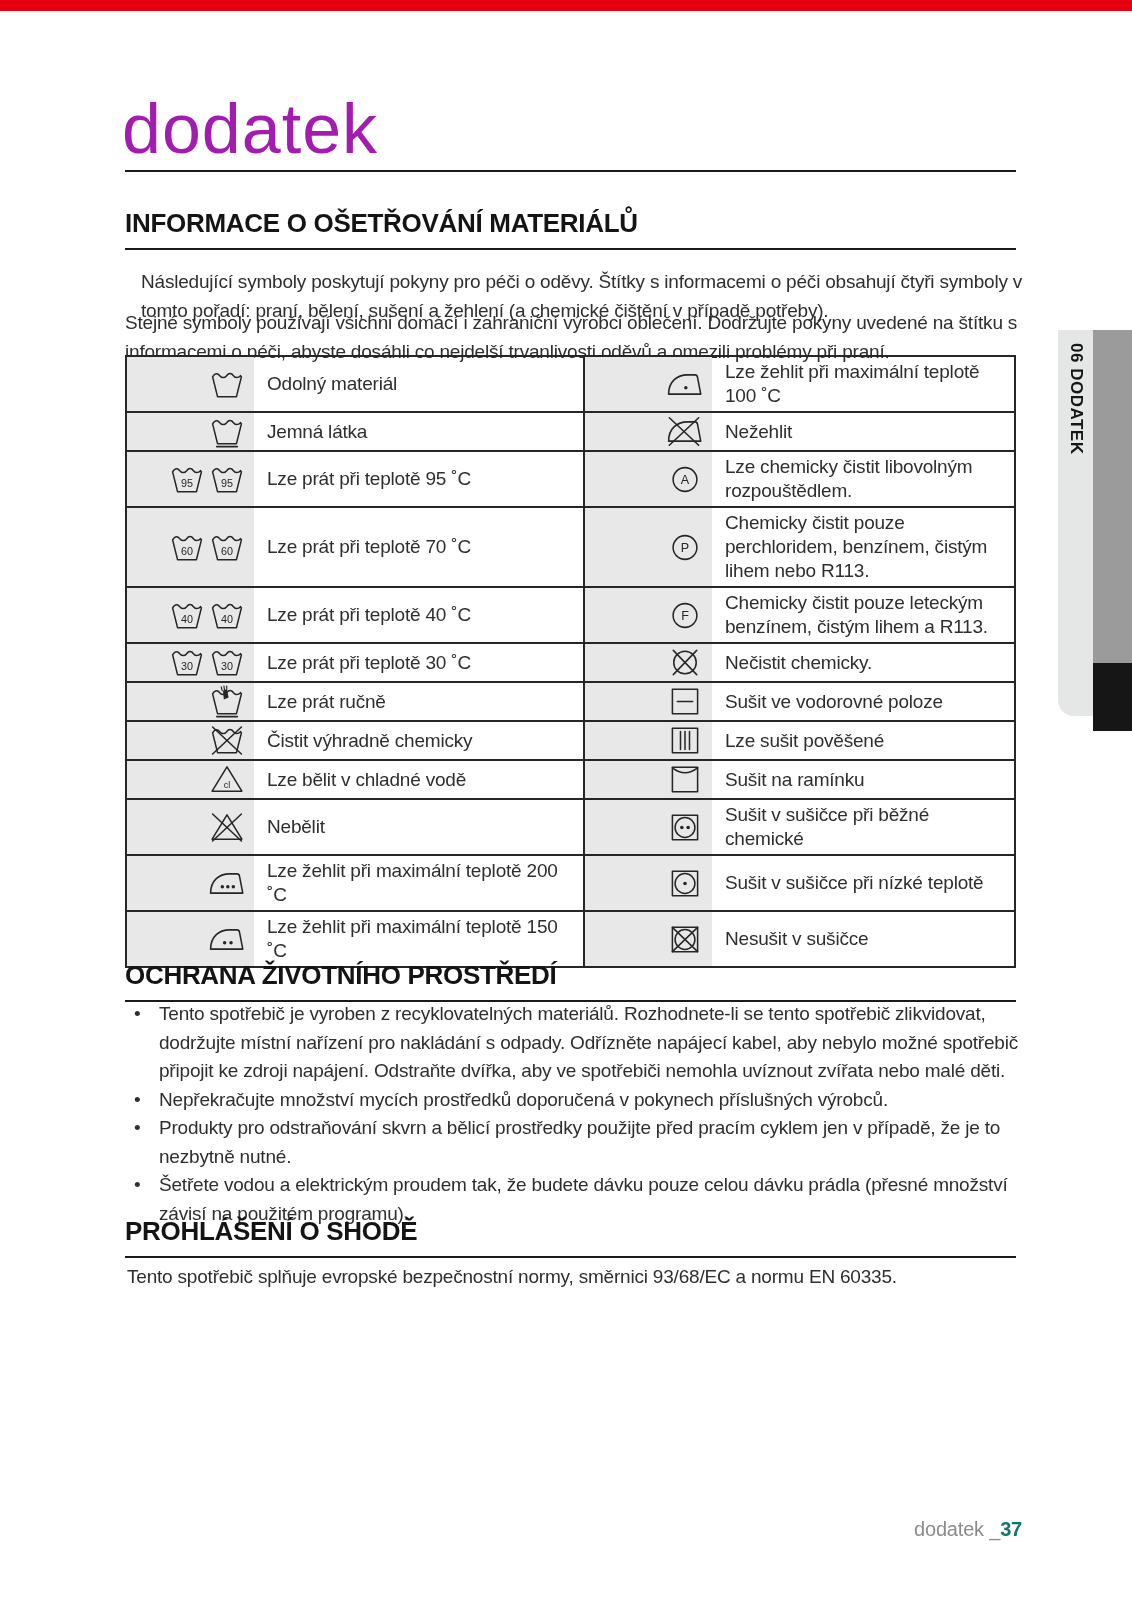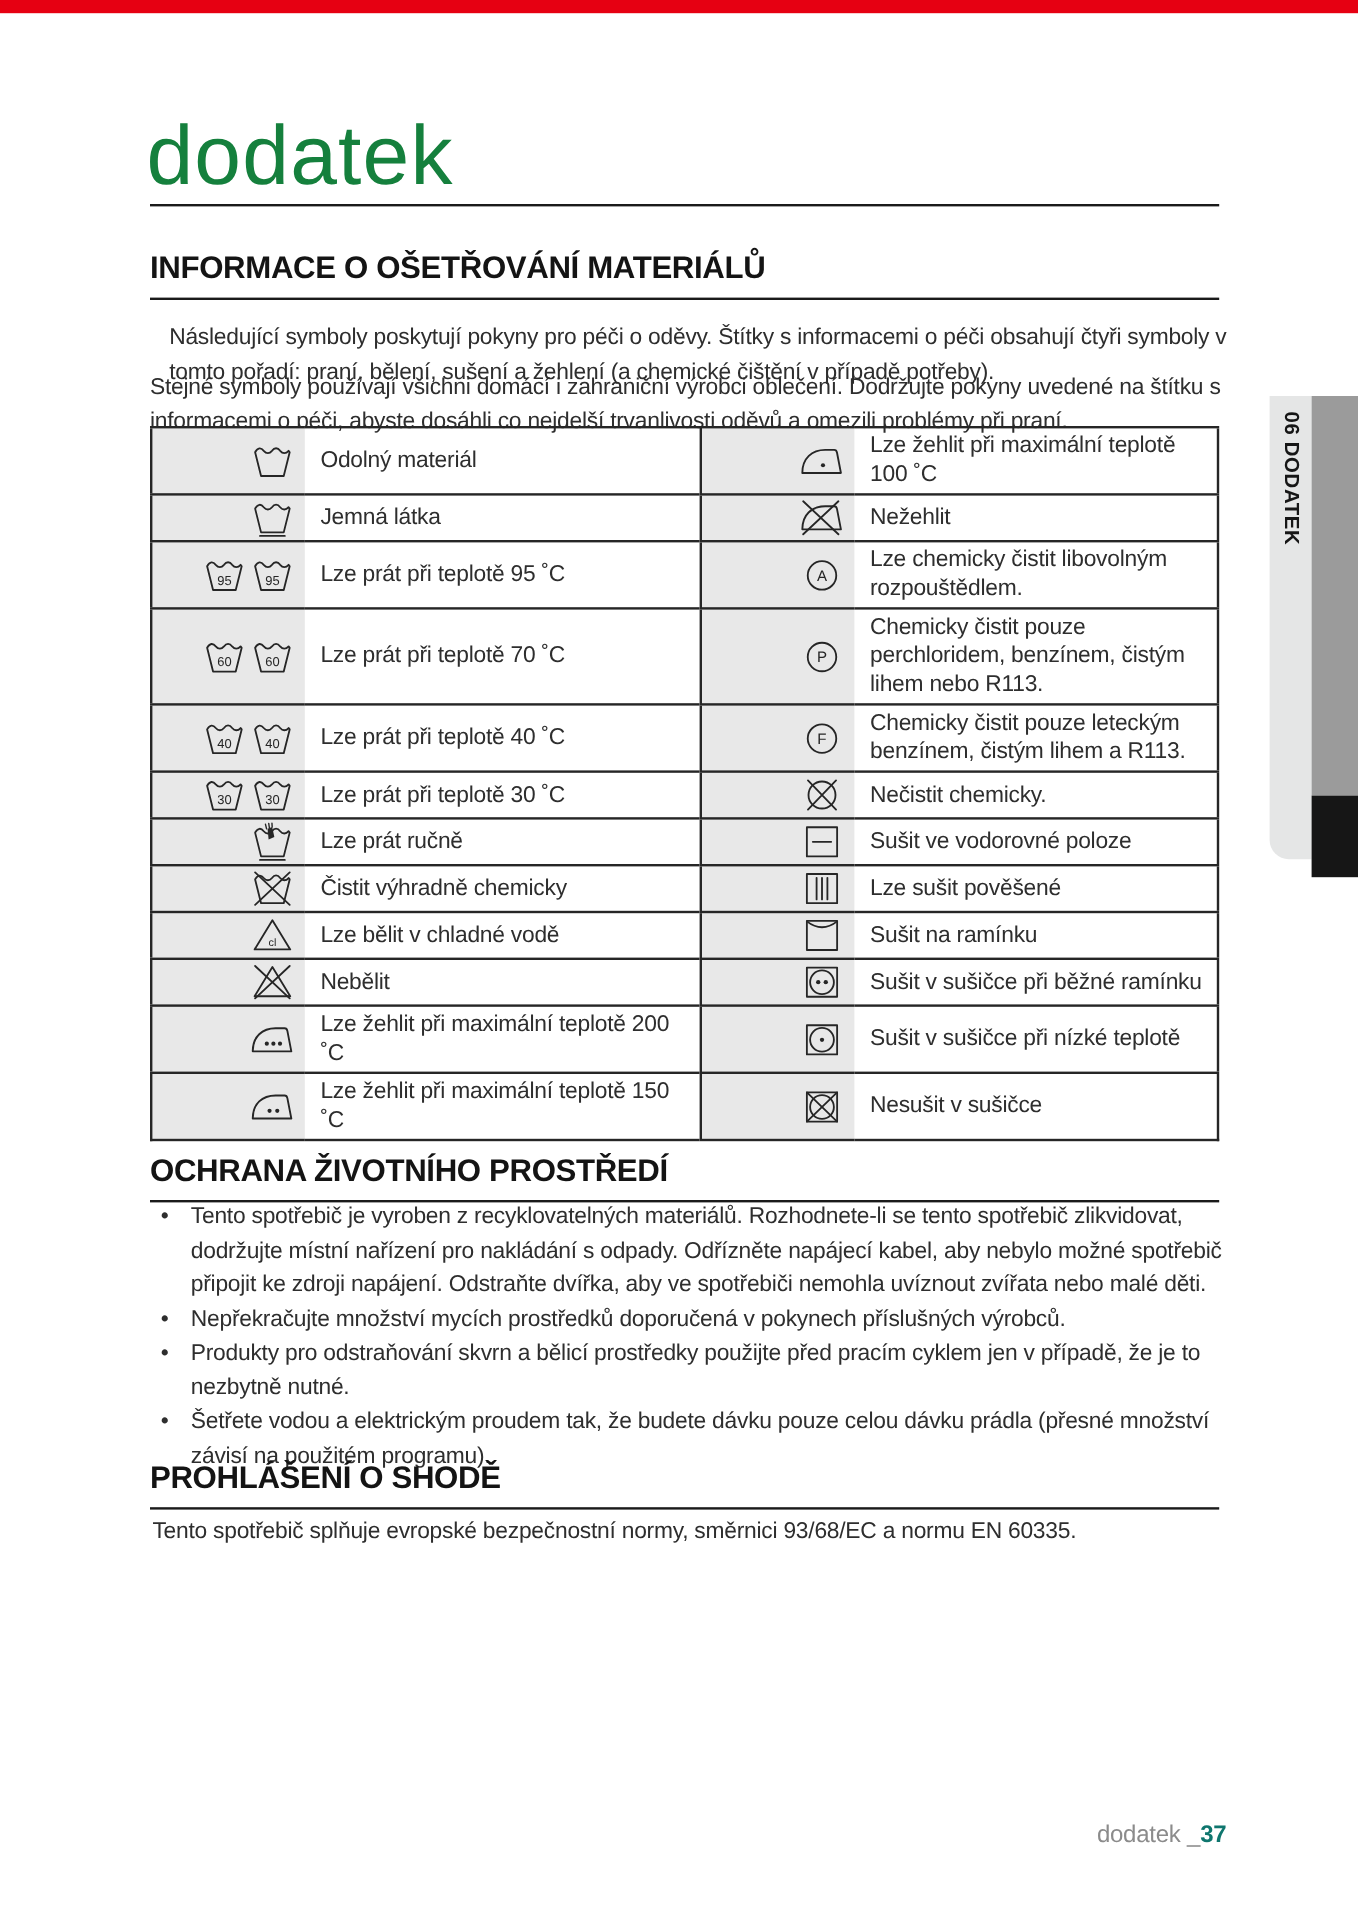--- a/index.html
+++ b/index.html
@@ -4,21 +4,21 @@
 <style>
   html,body { margin:0; padding:0; background:#fff; }
   .page {
     position:relative; width:1132px; height:1600px; background:#ffffff;
     font-family:"Liberation Sans","DejaVu Sans",sans-serif; color:#2e2e2e; overflow:hidden;
   }
   .red-bar { position:absolute; left:0; top:0; width:1132px; height:11px; background:#e60012; }
 
   .chapter-title {
     position:absolute; left:122px; top:94px; font-size:70px; font-weight:100;
-    letter-spacing:1px; color:#15803d; line-height:1;
+    letter-spacing:1px; color:#a21caf; line-height:1;
   }
   .title-rule { position:absolute; left:125px; top:170px; width:891px; border-top:2px solid #1a1a1a; }
 
   h1.section {
     position:absolute; left:125px; width:891px; margin:0;
     font-size:26px; font-weight:bold; color:#141414; letter-spacing:-0.3px;
     border-bottom:2px solid #1a1a1a; padding-bottom:9px;
   }
   #care-heading { top:208px; }
   #env-heading  { top:960px; }
@@ -195,21 +195,21 @@
               <path d="M20 4 L36.5 31 H3.5 Z"></path>
               <path d="M4 3 L36 33 M36 3 L4 33"></path>
             </svg></td>
           <td class="label-cell label-left">Nebělit</td>
           <td class="icon-cell"><svg width="36" height="33" viewBox="0 0 40 36" fill="none" stroke="#262626" stroke-width="1.7" stroke-linecap="round" stroke-linejoin="round">
               <rect x="6" y="4.5" width="28" height="27"></rect>
               <circle cx="20" cy="18" r="11"></circle>
               <circle cx="16.5" cy="18" r="2" fill="#262626" stroke="none"></circle>
               <circle cx="23.5" cy="18" r="2" fill="#262626" stroke="none"></circle>
             </svg></td>
-          <td class="label-cell">Sušit v sušičce při běžné ramínku</td>
+          <td class="label-cell">Sušit v sušičce při běžné chemické</td>
         </tr>
         <tr style="height: 53px;">
           <td class="icon-cell"><svg width="38" height="33" viewBox="0 0 40 36" fill="none" stroke="#262626" stroke-width="1.7" stroke-linecap="round" stroke-linejoin="round">
               <path d="M3.2 28.5 C3.2 15 12 7.5 24 7.5 L32.2 7.5 C33.8 7.5 34.4 8.3 34.7 9.9 L38.3 28.5 Z"></path>
               <circle cx="16" cy="21.5" r="1.9" fill="#262626" stroke="none"></circle>
               <circle cx="22" cy="21.5" r="1.9" fill="#262626" stroke="none"></circle>
               <circle cx="28" cy="21.5" r="1.9" fill="#262626" stroke="none"></circle>
             </svg></td>
           <td class="label-cell label-left">Lze žehlit při maximální teplotě 200 ˚C</td>
           <td class="icon-cell"><svg width="36" height="33" viewBox="0 0 40 36" fill="none" stroke="#262626" stroke-width="1.7" stroke-linecap="round" stroke-linejoin="round">

